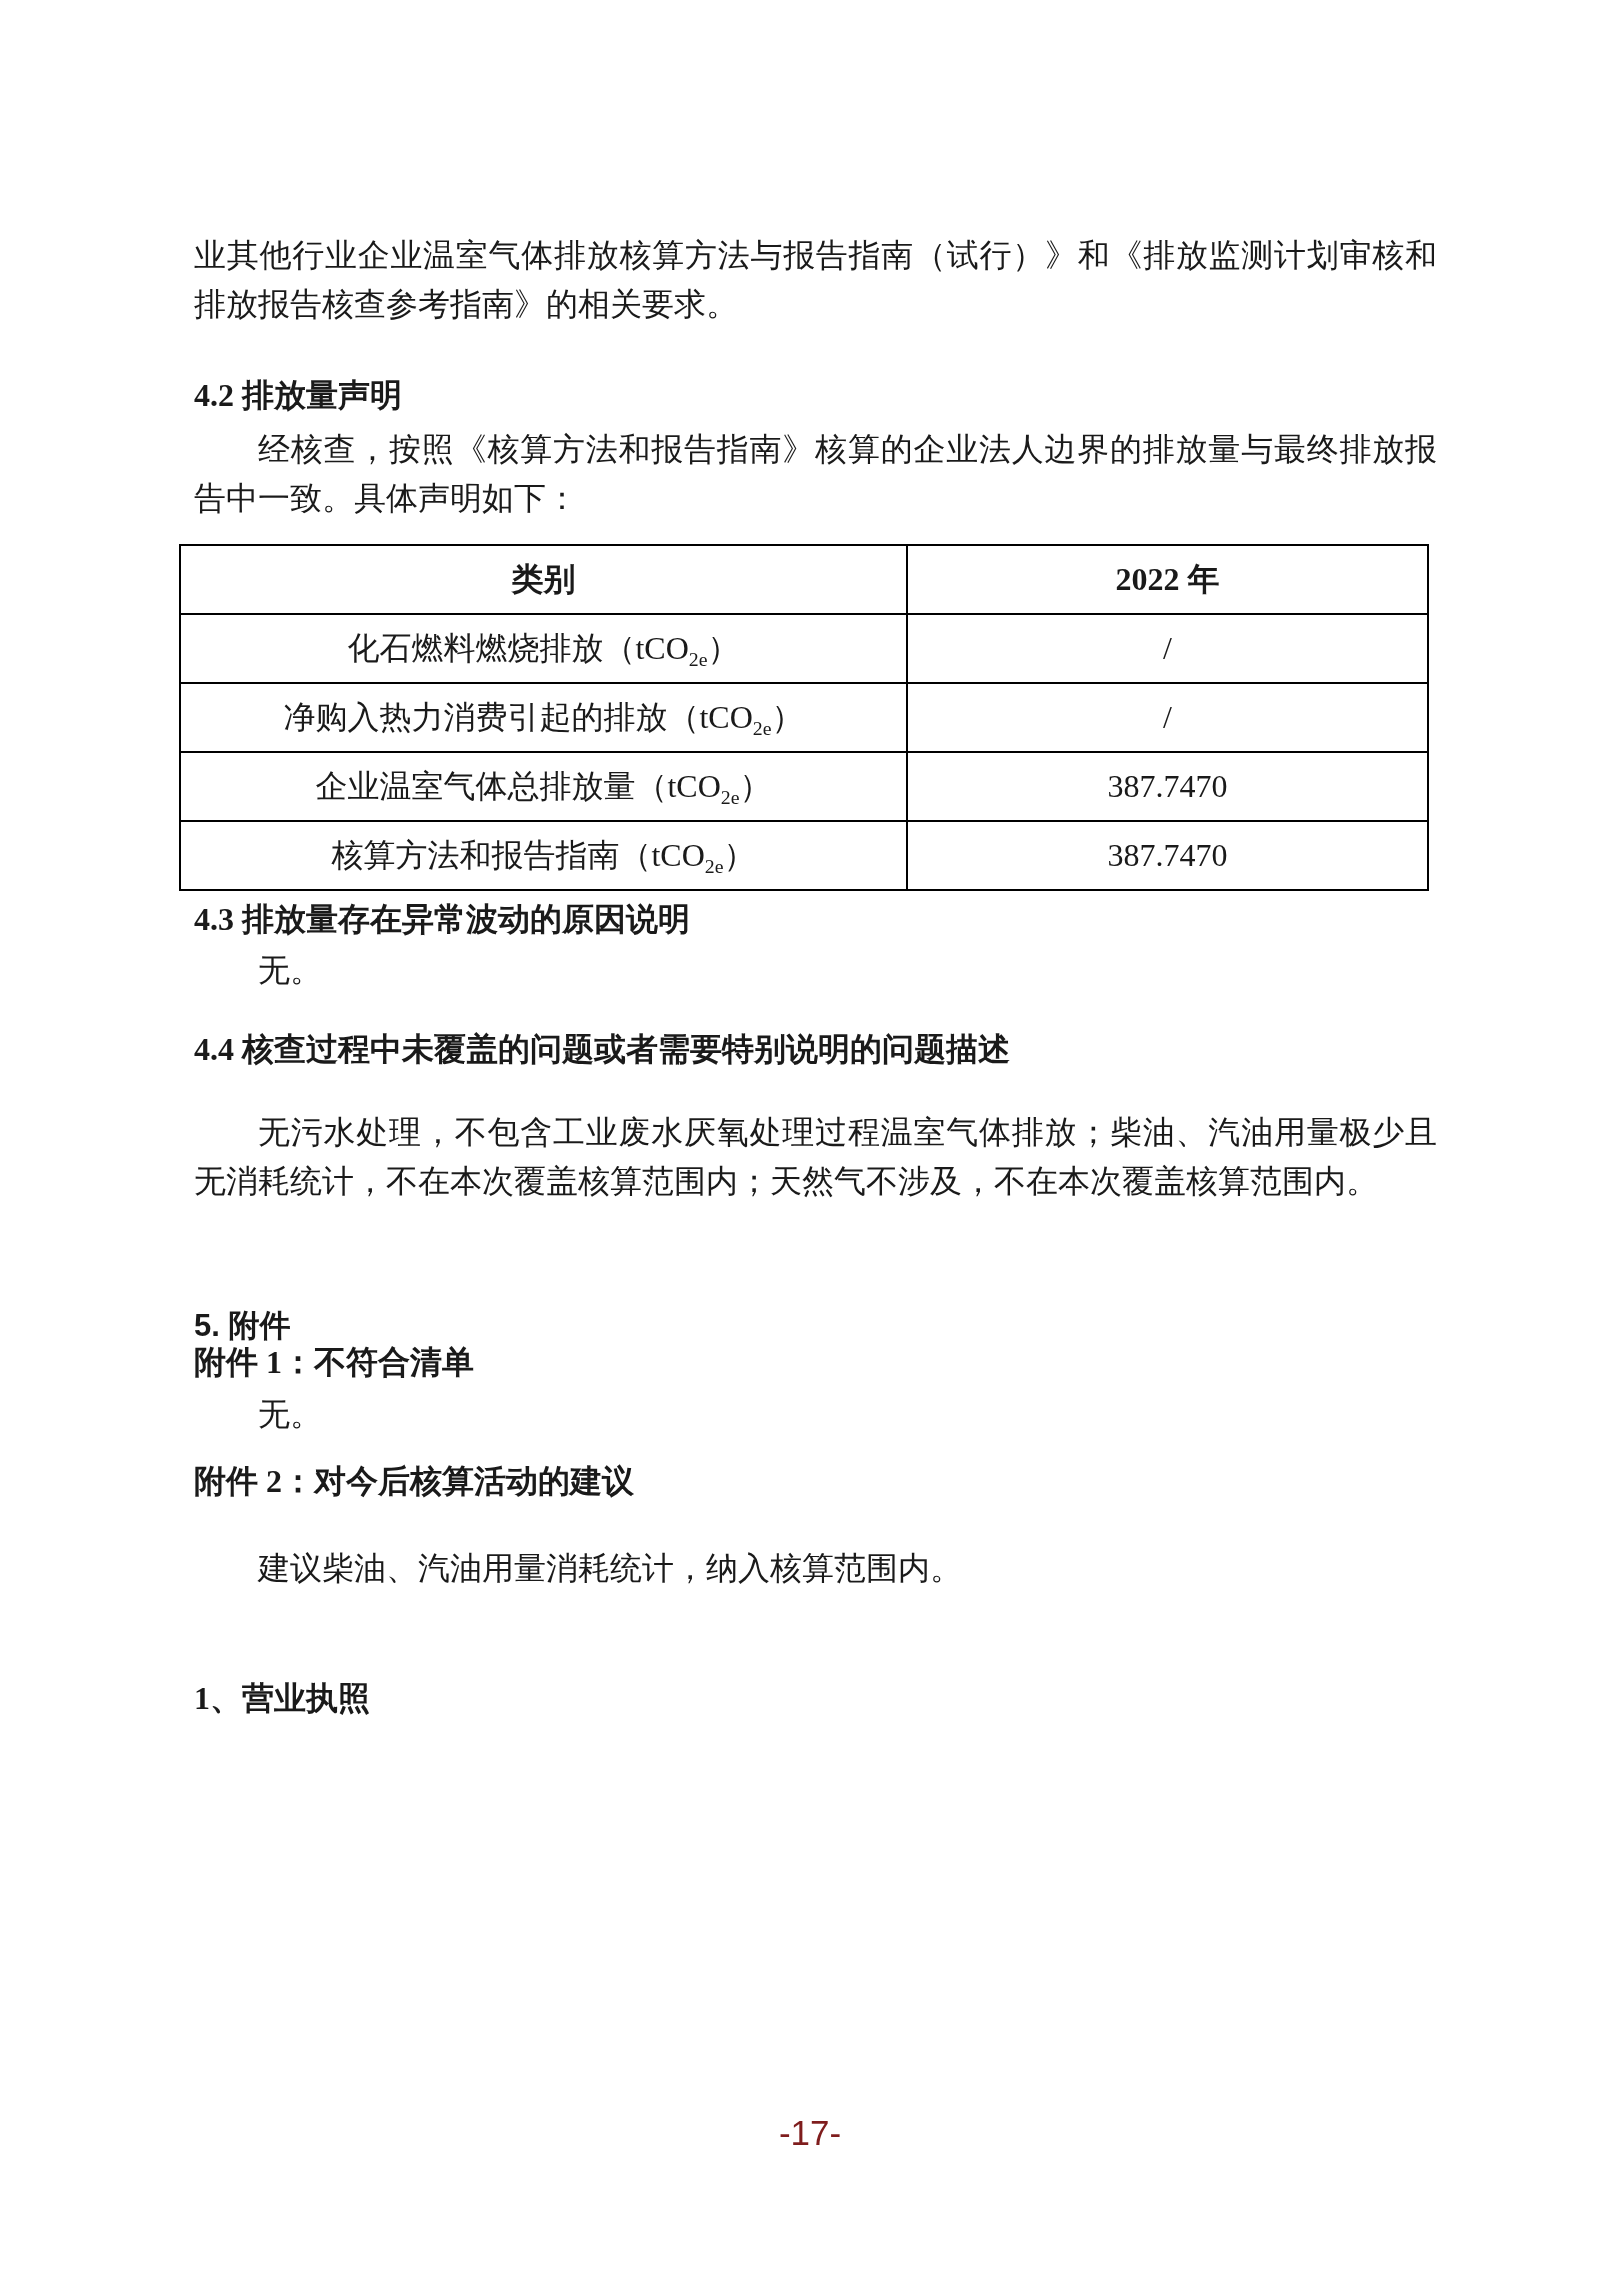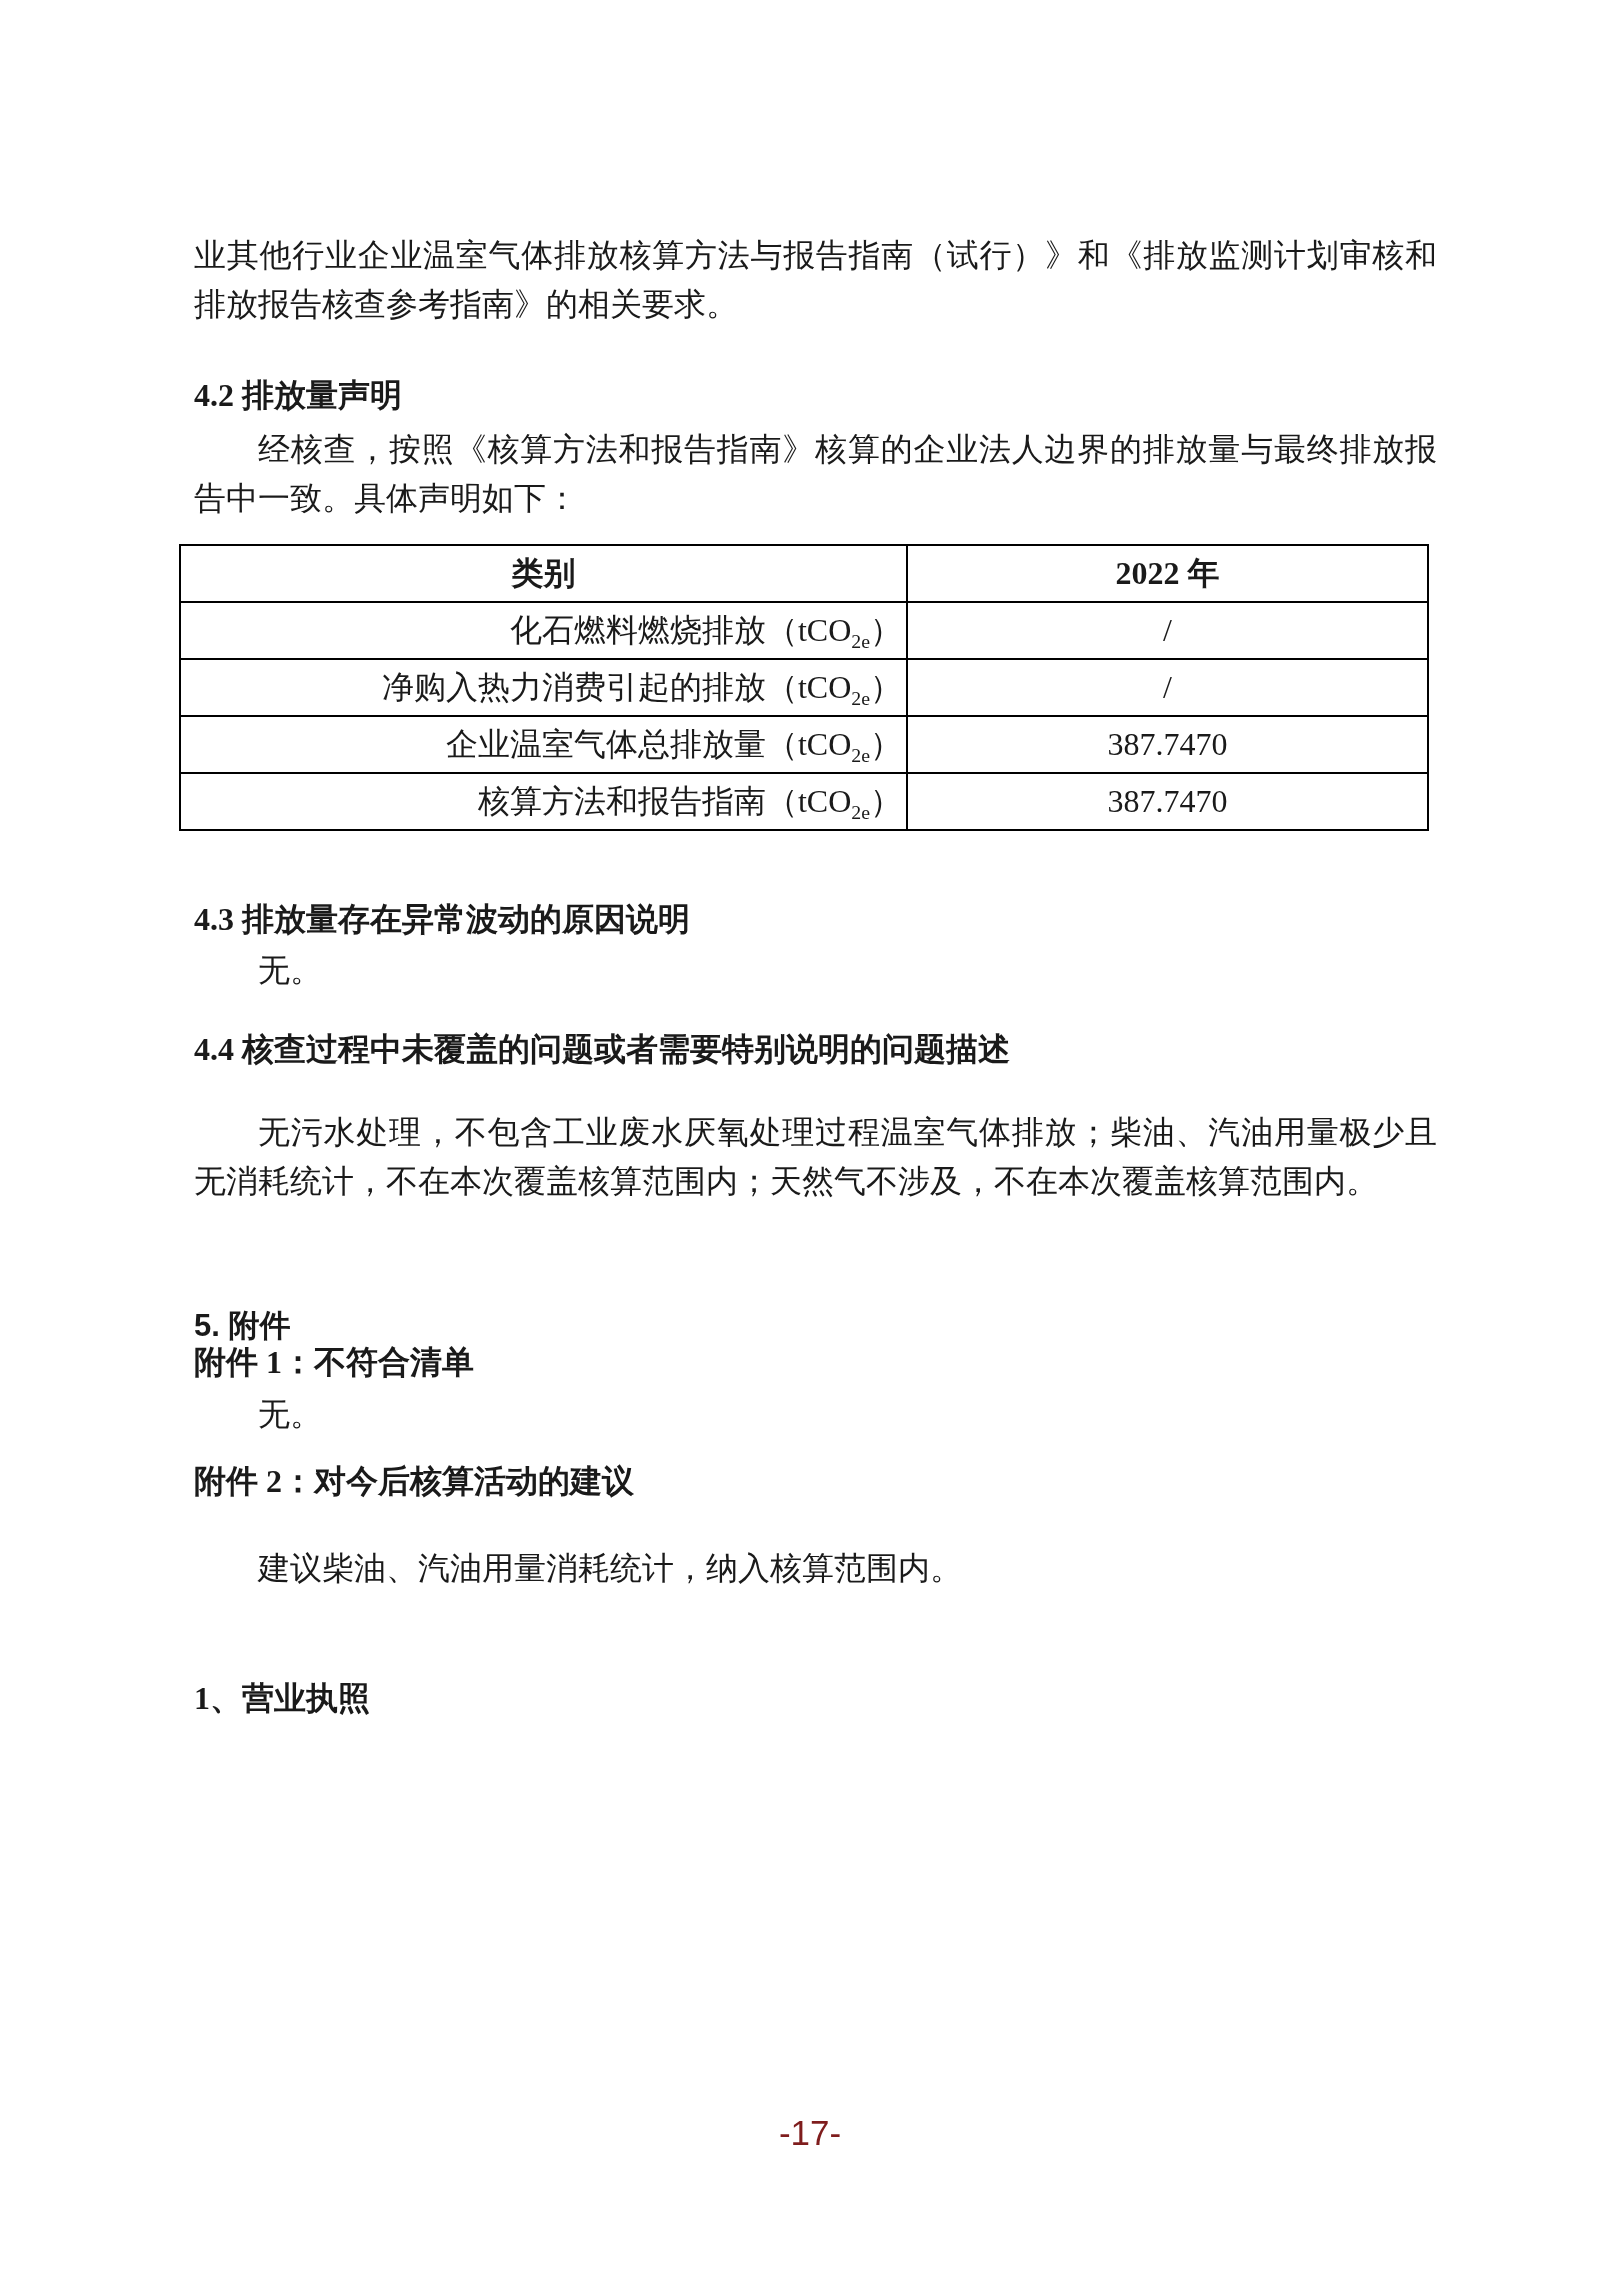--- a/index.html
+++ b/index.html
@@ -35,29 +35,29 @@
   }
   table.emissions{
     position:absolute;left:179px;top:544px;
     width:1249px;
     border-collapse:collapse;
     table-layout:fixed;
   }
   table.emissions th,table.emissions td{
     border:2px solid #000;
     font-size:32px;
-    padding:4px;
+    padding:10px;
     height:47px;
     overflow:hidden;
   }
   table.emissions th{
     font-weight:bold;text-align:center;
   }
   td.label-cell{
-    text-align:right;padding-left:11.8px;
+    text-align:center;padding-left:11.8px;
     font-weight:400;
   }
   td.value-cell{
     text-align:center;
     font-family:"Liberation Serif","DejaVu Serif",serif;
   }
   .col-category{width:727px;}
   .col-year{width:521px;}
   sub.unit-sub{font-size:0.62em;line-height:0;}
   .page-number{

